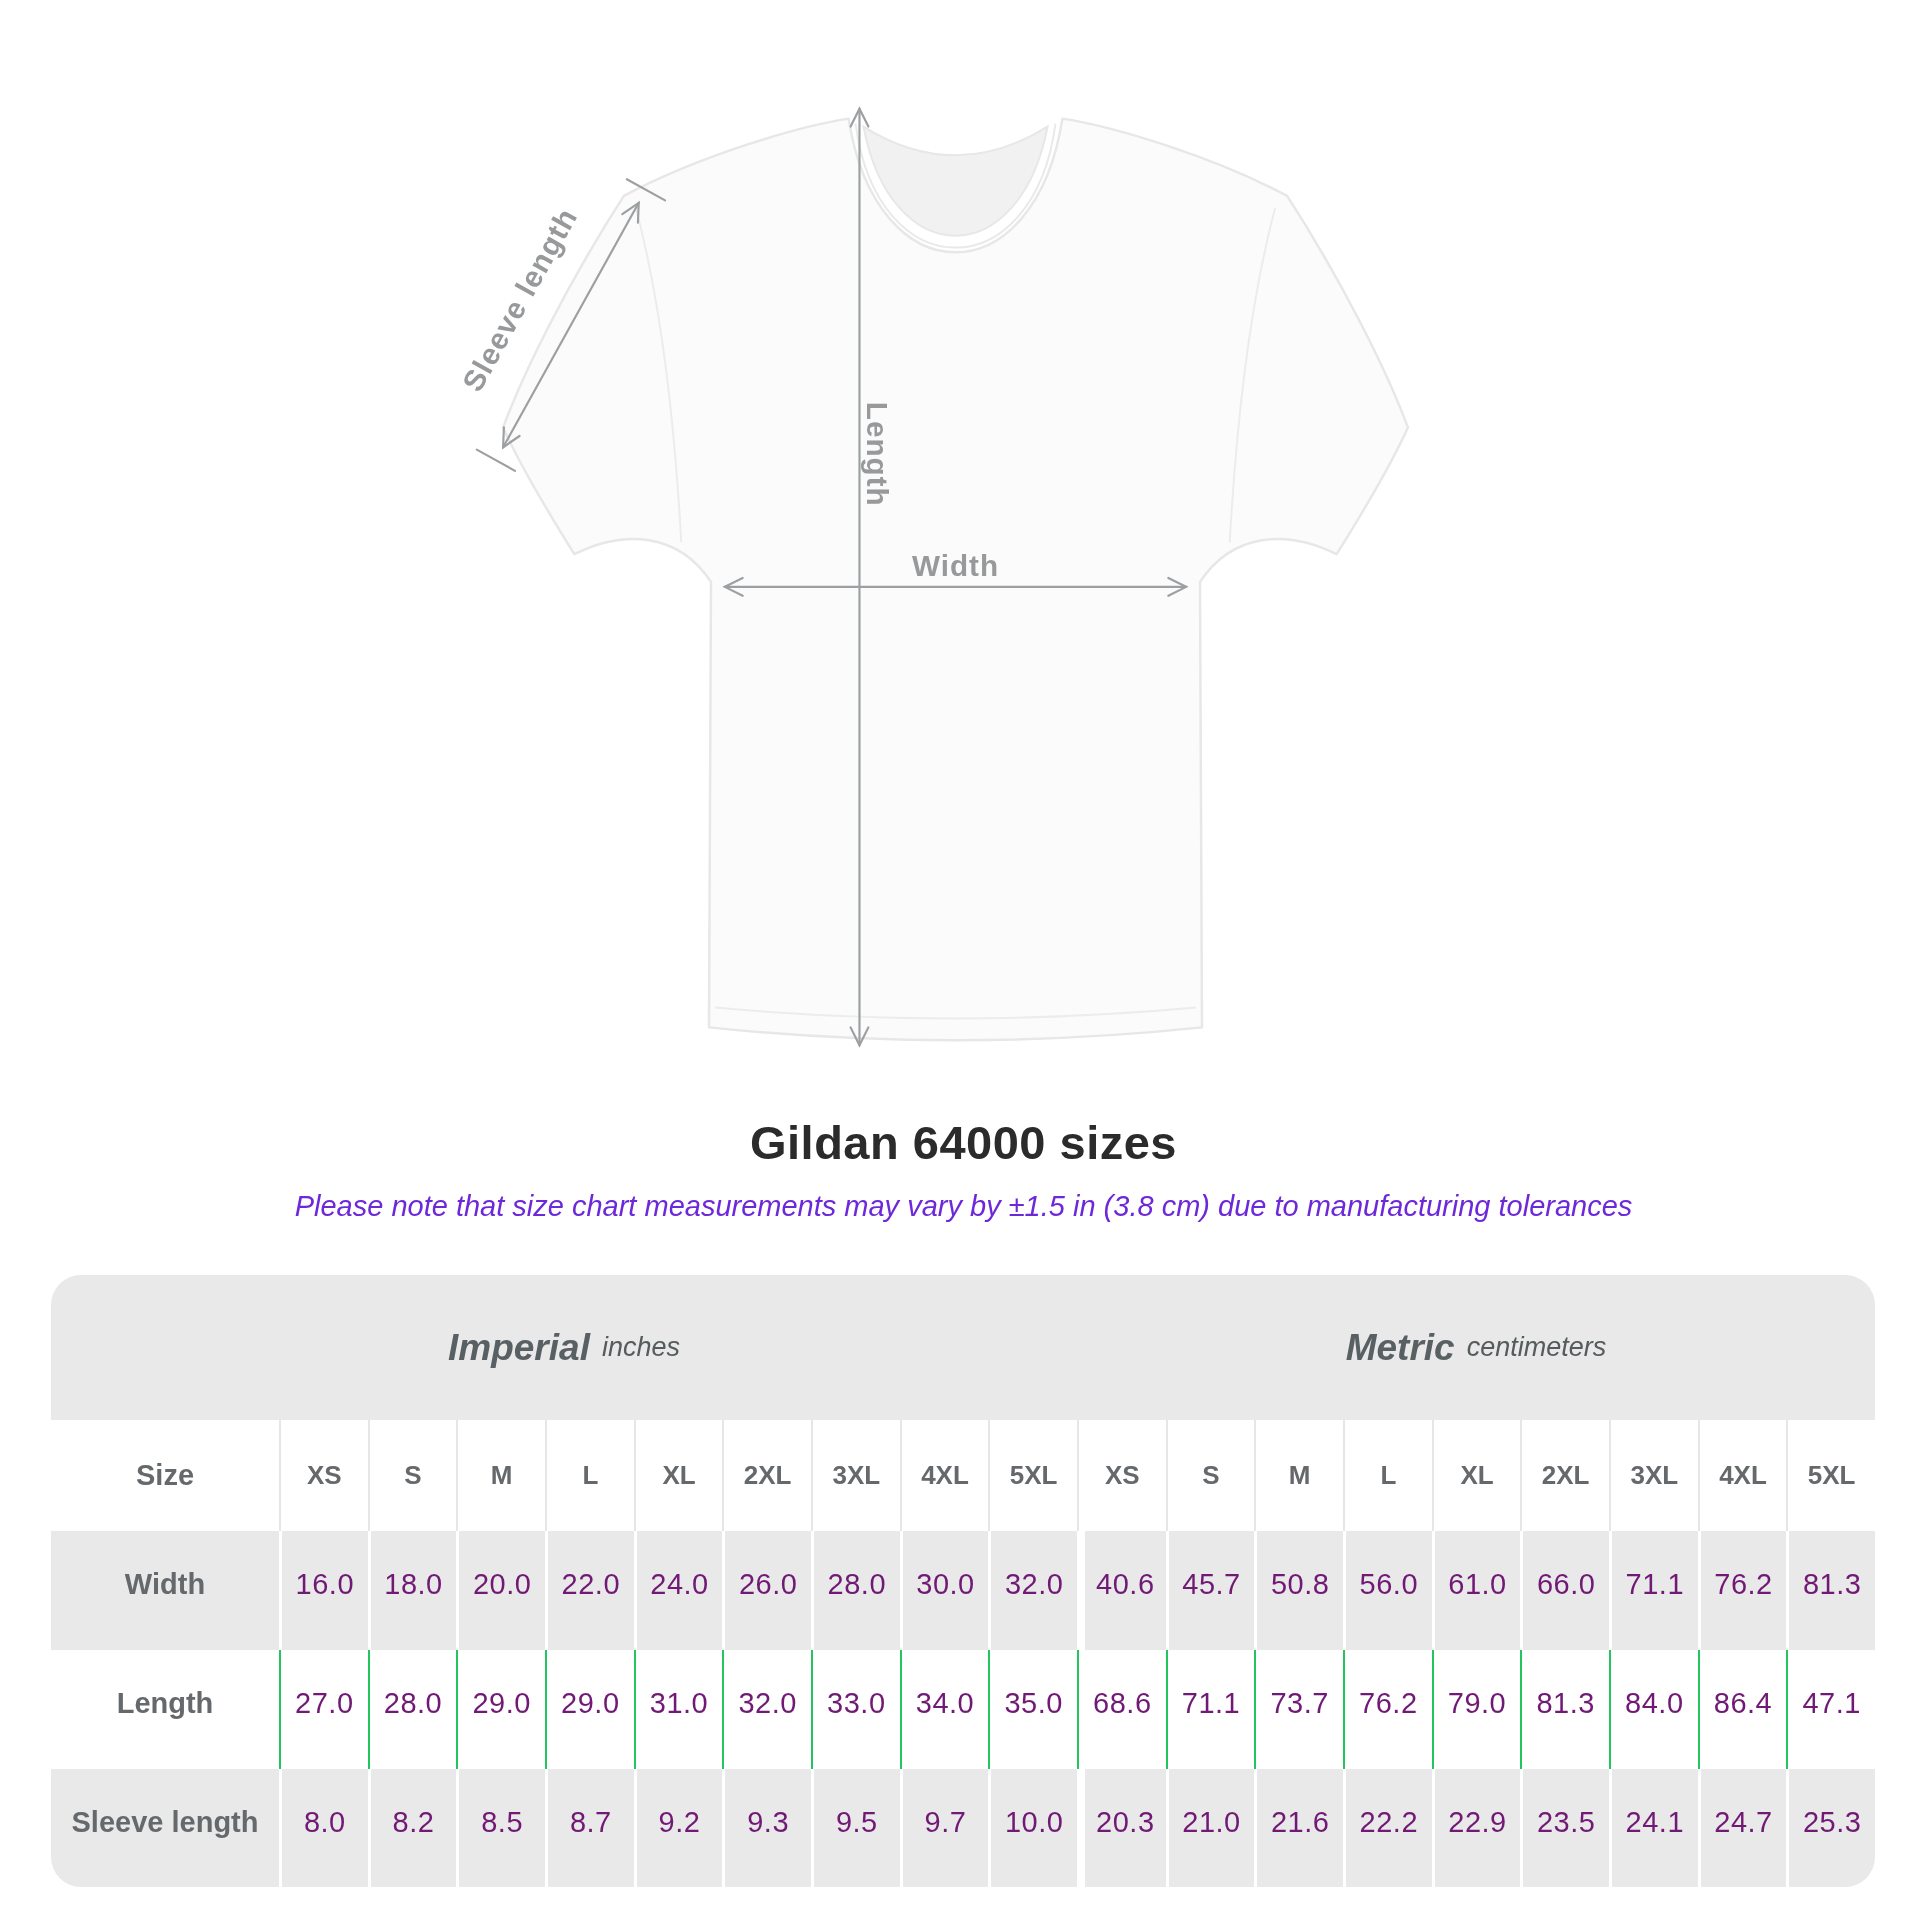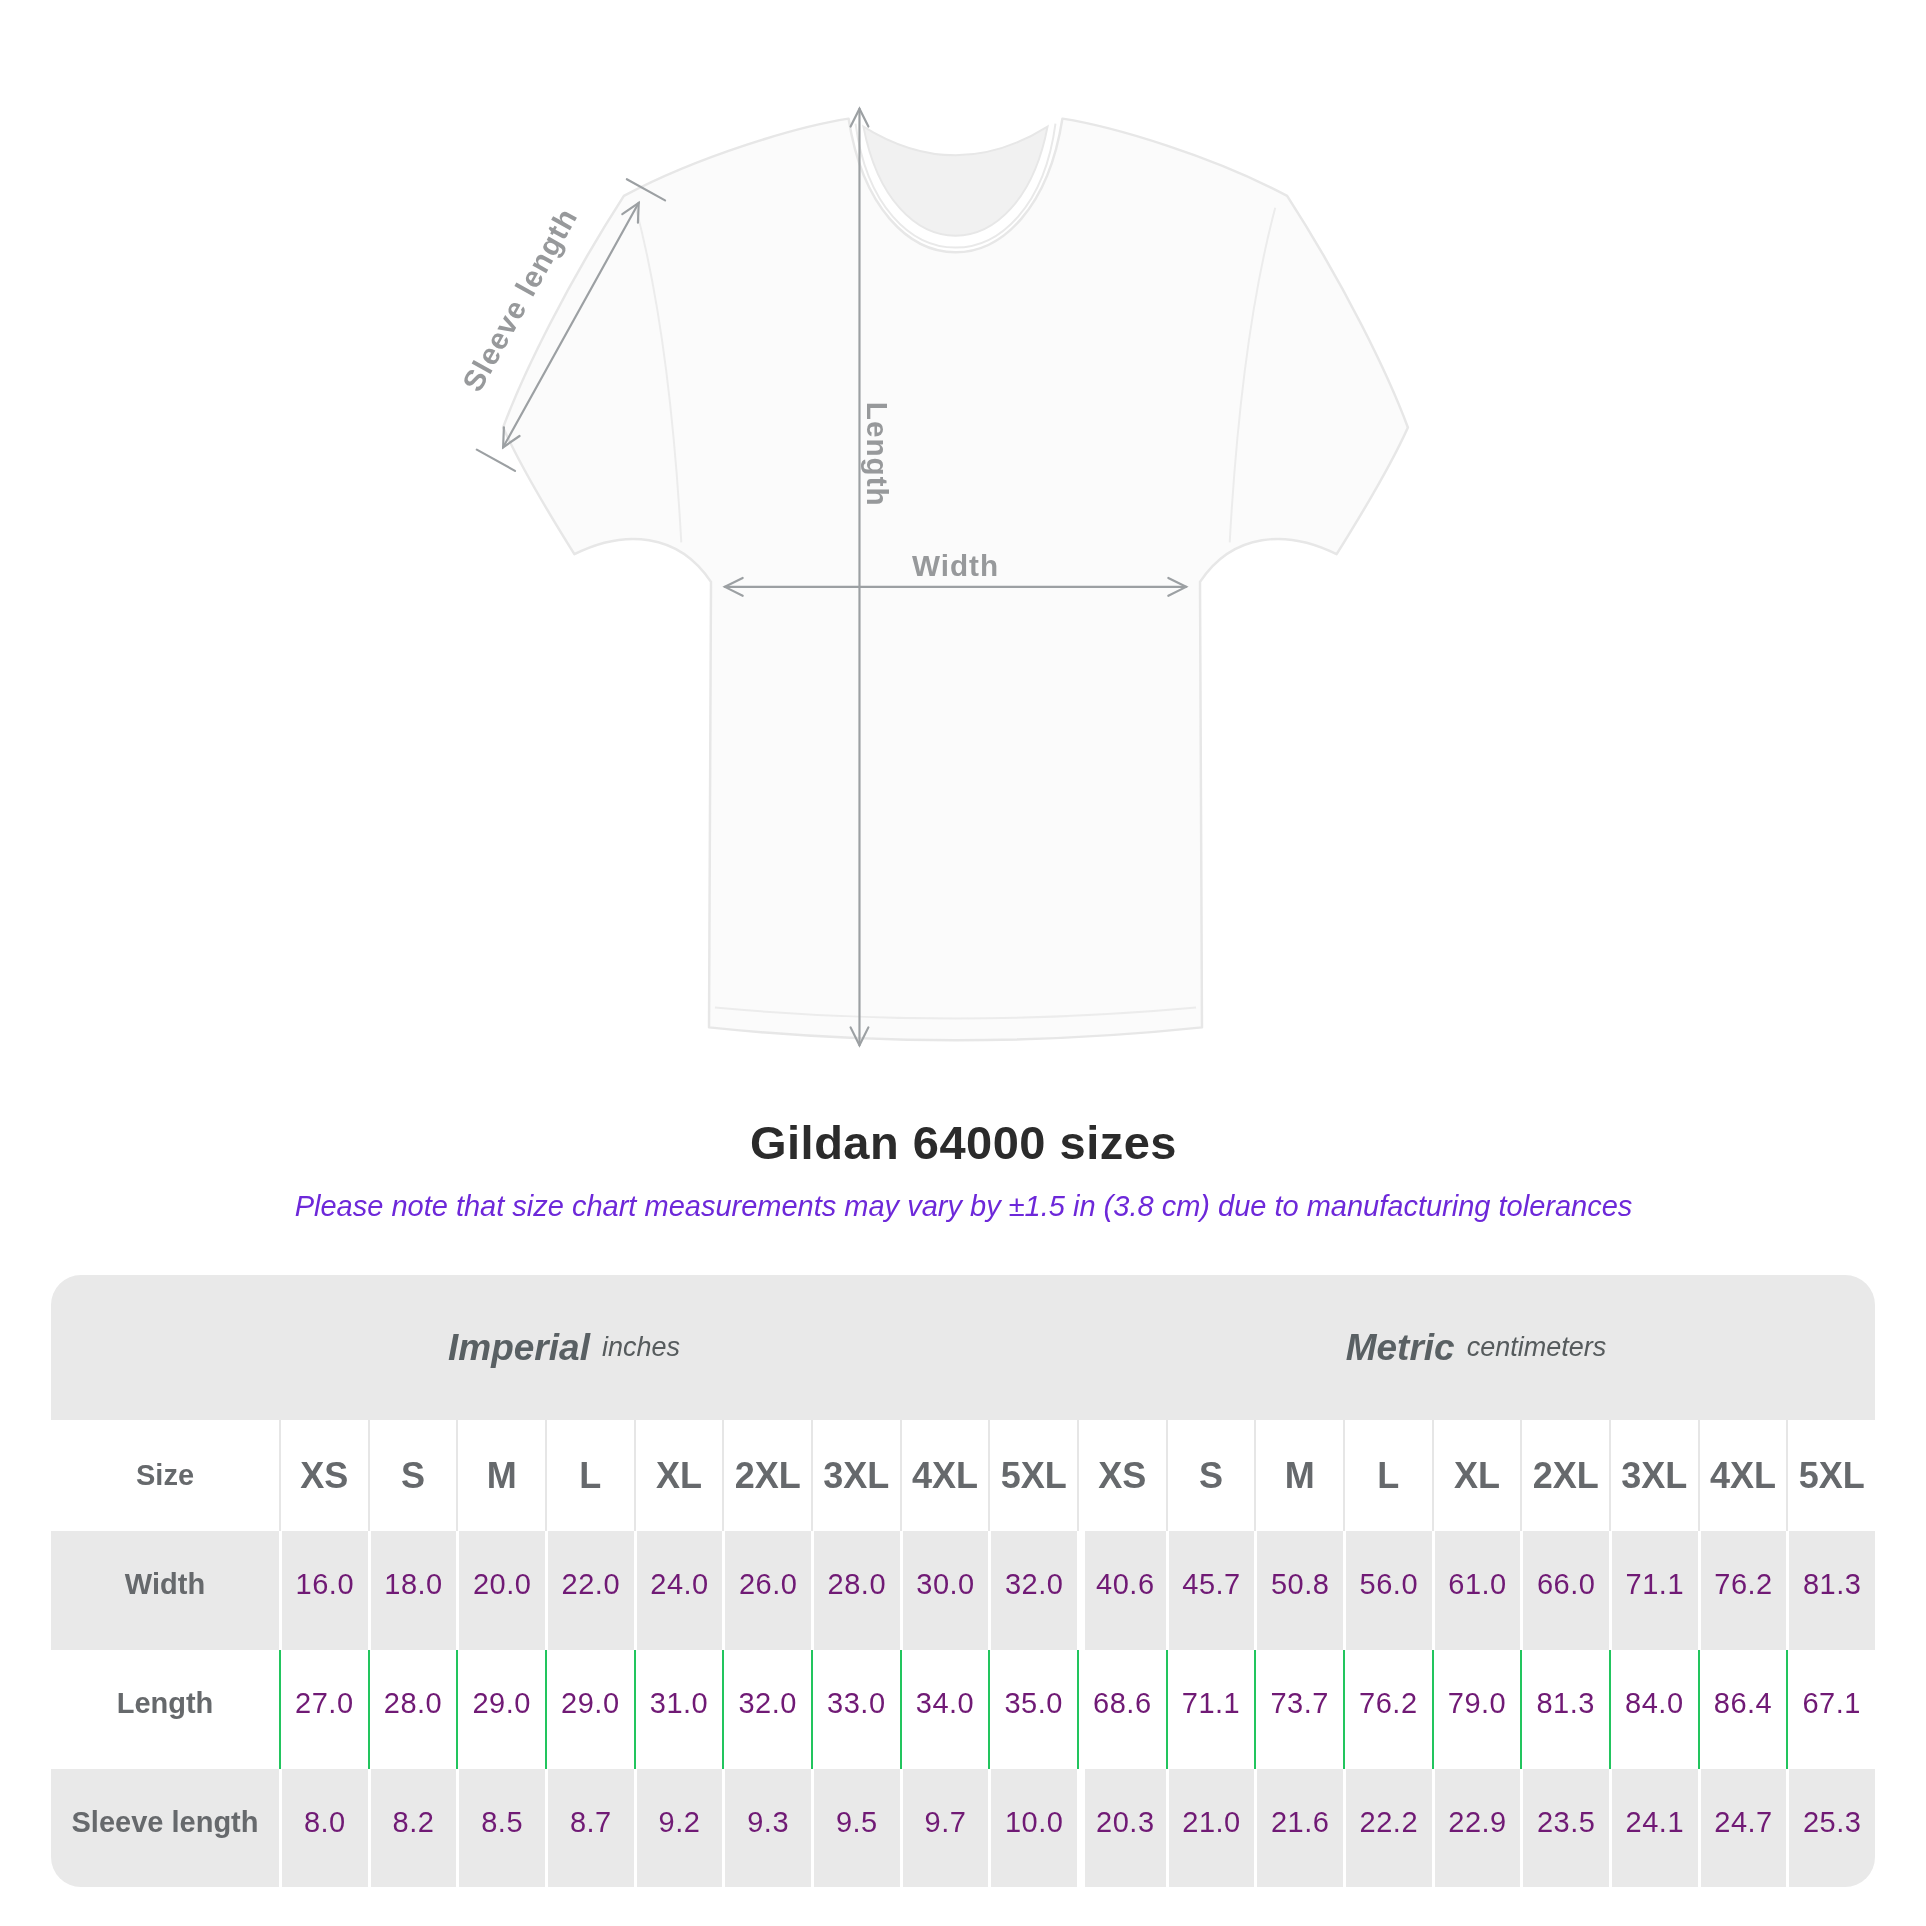--- a/index.html
+++ b/index.html
@@ -26,21 +26,21 @@
   .cell{display:flex;align-items:center;justify-content:center;}
 
   .unit-row{height:145px;background:#e9e9e9;}
   .unit-cell{display:flex;flex-direction:row;align-items:center;justify-content:center;gap:12px;}
   .unit-imperial{grid-column:1 / 11;}
   .unit-metric{grid-column:11 / 20;}
   .unit-label{font-size:37px;font-weight:bold;font-style:italic;color:#596063;}
   .unit-sublabel{font-size:27px;font-style:italic;color:#565b5d;}
 
   .size-row{height:111px;background:#ffffff;}
-  .size-row .cell{font-size:36px;font-weight:bold;color:#66696c;border-left:2px solid #e6e6e6;}
+  .size-row .cell{font-size:26px;font-weight:bold;color:#66696c;border-left:2px solid #e6e6e6;}
   .size-row .cell.label{border-left:none;font-size:29px;}
 
   .data-row{height:119px;}
   .data-row .cell{padding-bottom:12px;}
   .data-row .cell.label{font-size:29px;font-weight:bold;color:#66696c;}
   .data-row .cell.val{font-size:29px;font-weight:400;color:#701a75;letter-spacing:0.5px;}
 
   .data-row.gray{background:#e9e9e9;}
   .data-row.gray .cell{border-left:3px solid #ffffff;}
   .data-row.gray .cell.group-start{border-left-width:8px;}
@@ -179,21 +179,21 @@
       <div class="cell val">34.0</div>
       <div class="cell val">35.0</div>
       <div class="cell val group-start">68.6</div>
       <div class="cell val">71.1</div>
       <div class="cell val">73.7</div>
       <div class="cell val">76.2</div>
       <div class="cell val">79.0</div>
       <div class="cell val">81.3</div>
       <div class="cell val">84.0</div>
       <div class="cell val">86.4</div>
-      <div class="cell val">67.1</div>
+      <div class="cell val">47.1</div>
     </div>
 
   <div class="t-row data-row gray">
     <div class="cell label">Sleeve length</div>
   <div class="cell val">8.0</div>
       <div class="cell val">8.2</div>
       <div class="cell val">8.5</div>
       <div class="cell val">8.7</div>
       <div class="cell val">9.2</div>
       <div class="cell val">9.3</div>

